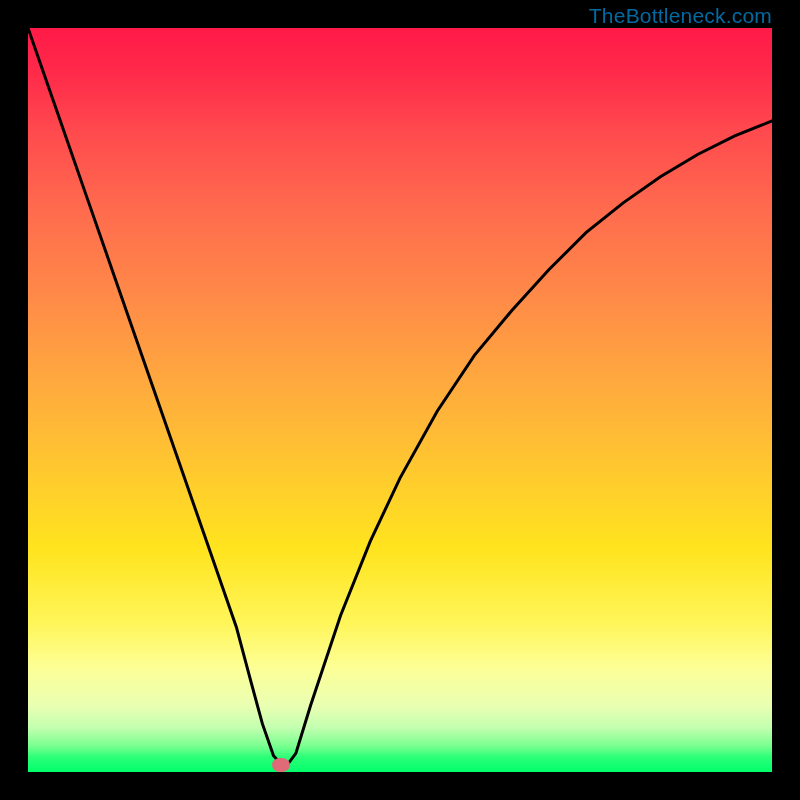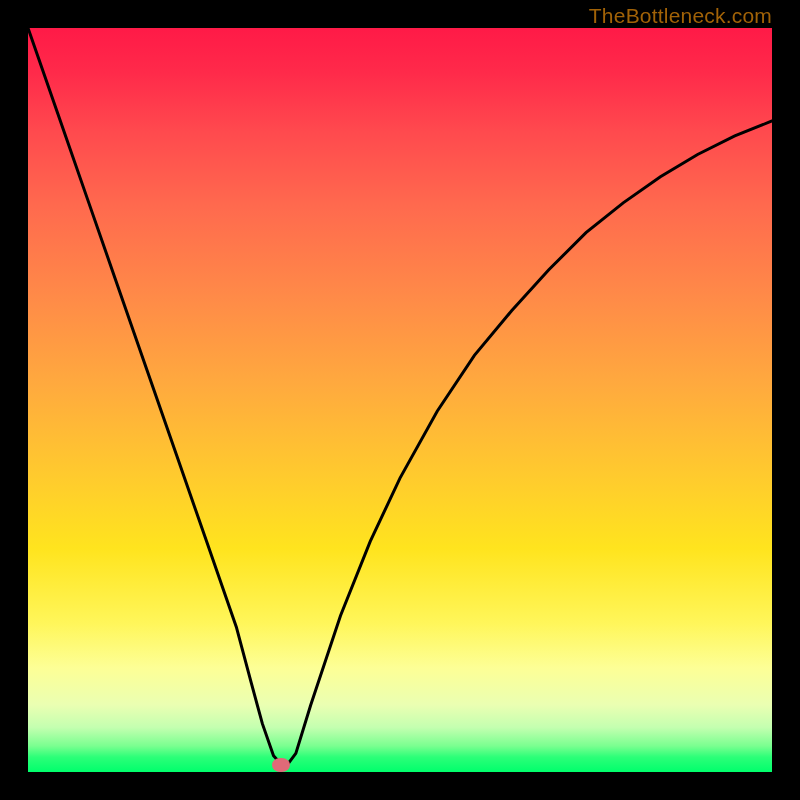--- a/index.html
+++ b/index.html
@@ -7,21 +7,21 @@
   .container {
     width: 800px;
     height: 800px;
     background: #000000;
     position: relative;
   }
   .attribution {
     position: absolute;
     top: 4px;
     right: 28px;
-    color: #a16207;
+    color: #0369a1;
     font-family: Arial, Helvetica, sans-serif;
     font-size: 21px;
     font-weight: 500;
     letter-spacing: 0.2px;
   }
   .plot {
     position: absolute;
     left: 28px;
     top: 28px;
     width: 744px;

